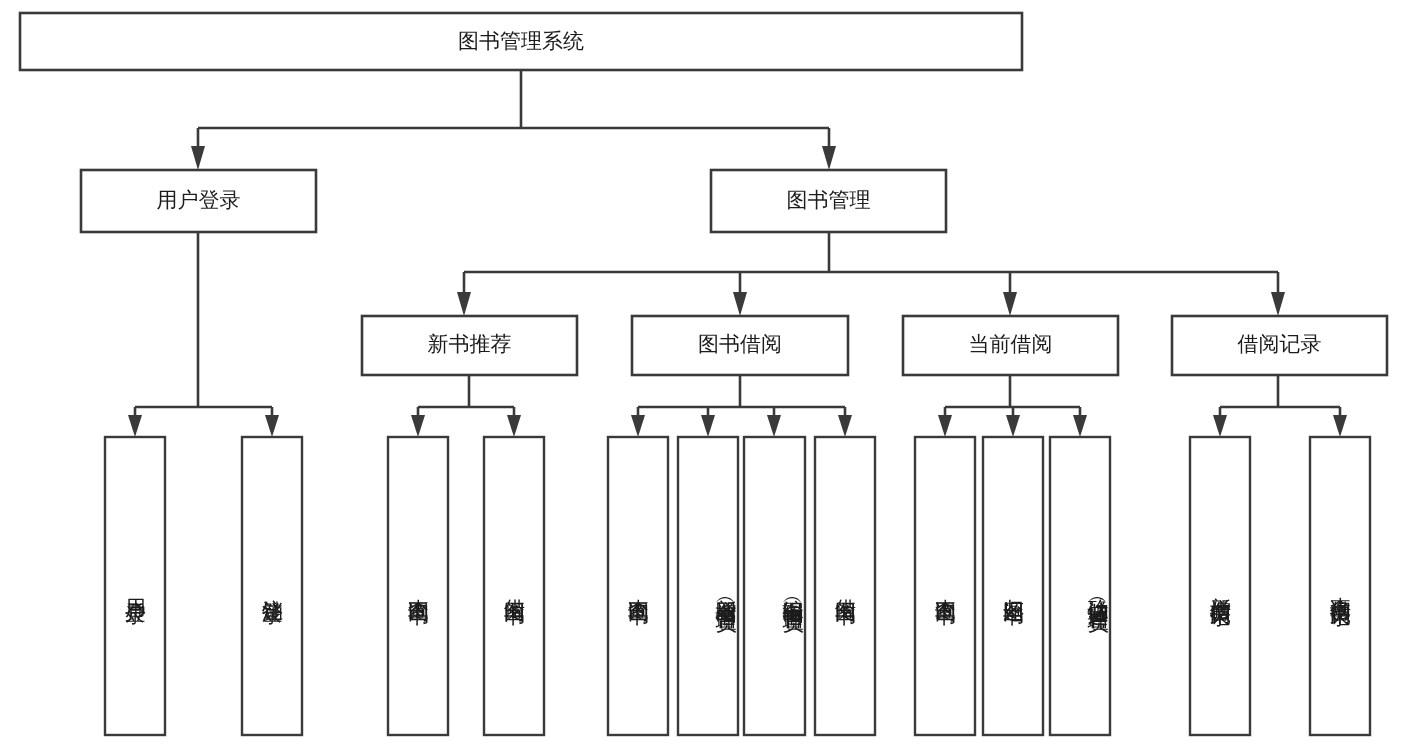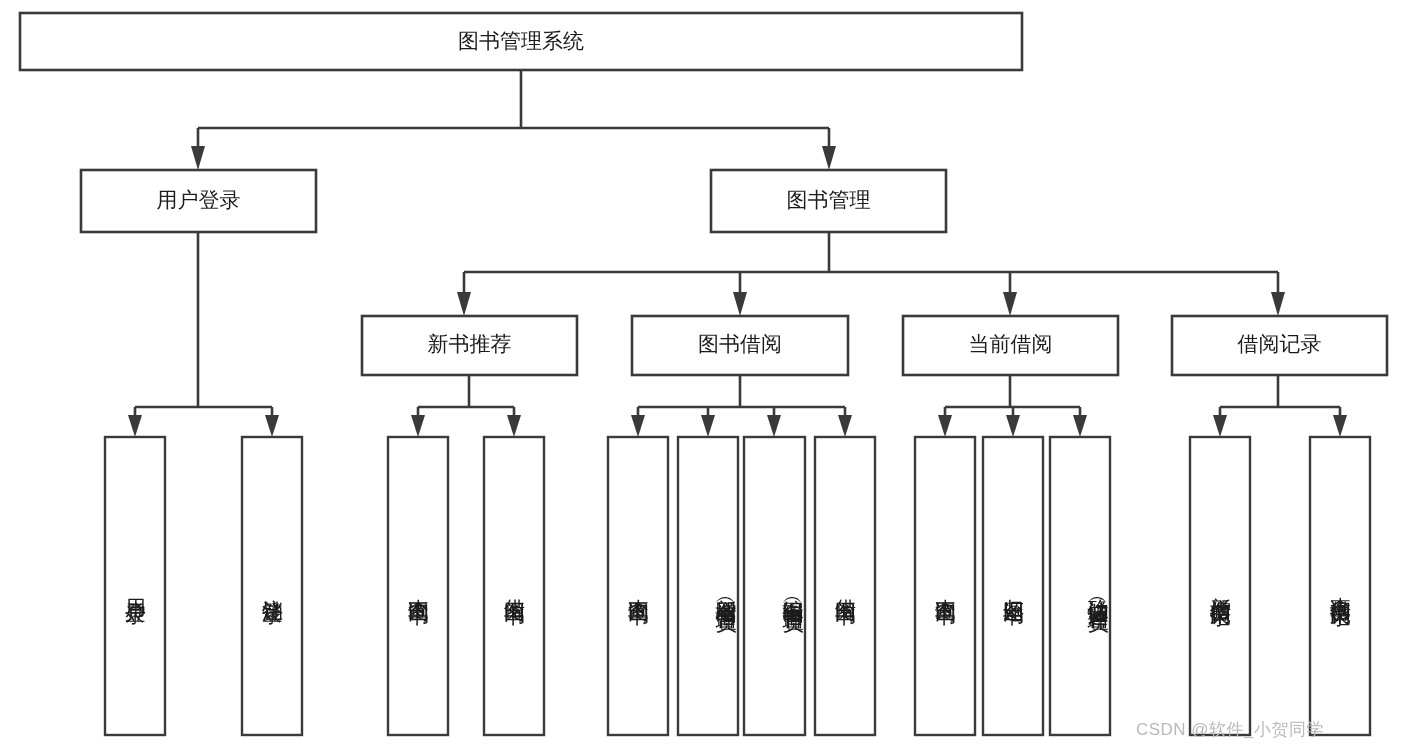--- a/index.html
+++ b/index.html
@@ -206,14 +206,13 @@
   <div class="leaf-label-wrap" style="left:608px; top:437px; width:60px; height:298px;">查询图书</div>
   <div class="leaf-label-wrap" style="left:678px; top:437px; width:60px; height:298px; align-items:flex-start; padding-top:10px; box-sizing:border-box;">新增图书（管理员）</div>
   <div class="leaf-label-wrap" style="left:744px; top:437px; width:61px; height:298px; align-items:flex-start; padding-top:10px; box-sizing:border-box;">编辑图书（管理员）</div>
   <div class="leaf-label-wrap" style="left:815px; top:437px; width:60px; height:298px;">借阅图书</div>
   <div class="leaf-label-wrap" style="left:915px; top:437px; width:60px; height:298px;">查询图书</div>
   <div class="leaf-label-wrap" style="left:983px; top:437px; width:60px; height:298px;">归还图书</div>
   <div class="leaf-label-wrap" style="left:1050px; top:437px; width:60px; height:298px; align-items:flex-start; padding-top:10px; box-sizing:border-box;">确认归还（管理员）</div>
   <div class="leaf-label-wrap" style="left:1190px; top:437px; width:60px; height:298px;">新增借阅记录</div>
   <div class="leaf-label-wrap" style="left:1310px; top:437px; width:60px; height:298px;">查询借阅记录</div>
 
-  <div class="watermark">CSDN @软件_小贺同学</div>
 </div>
 
 </body></html>

